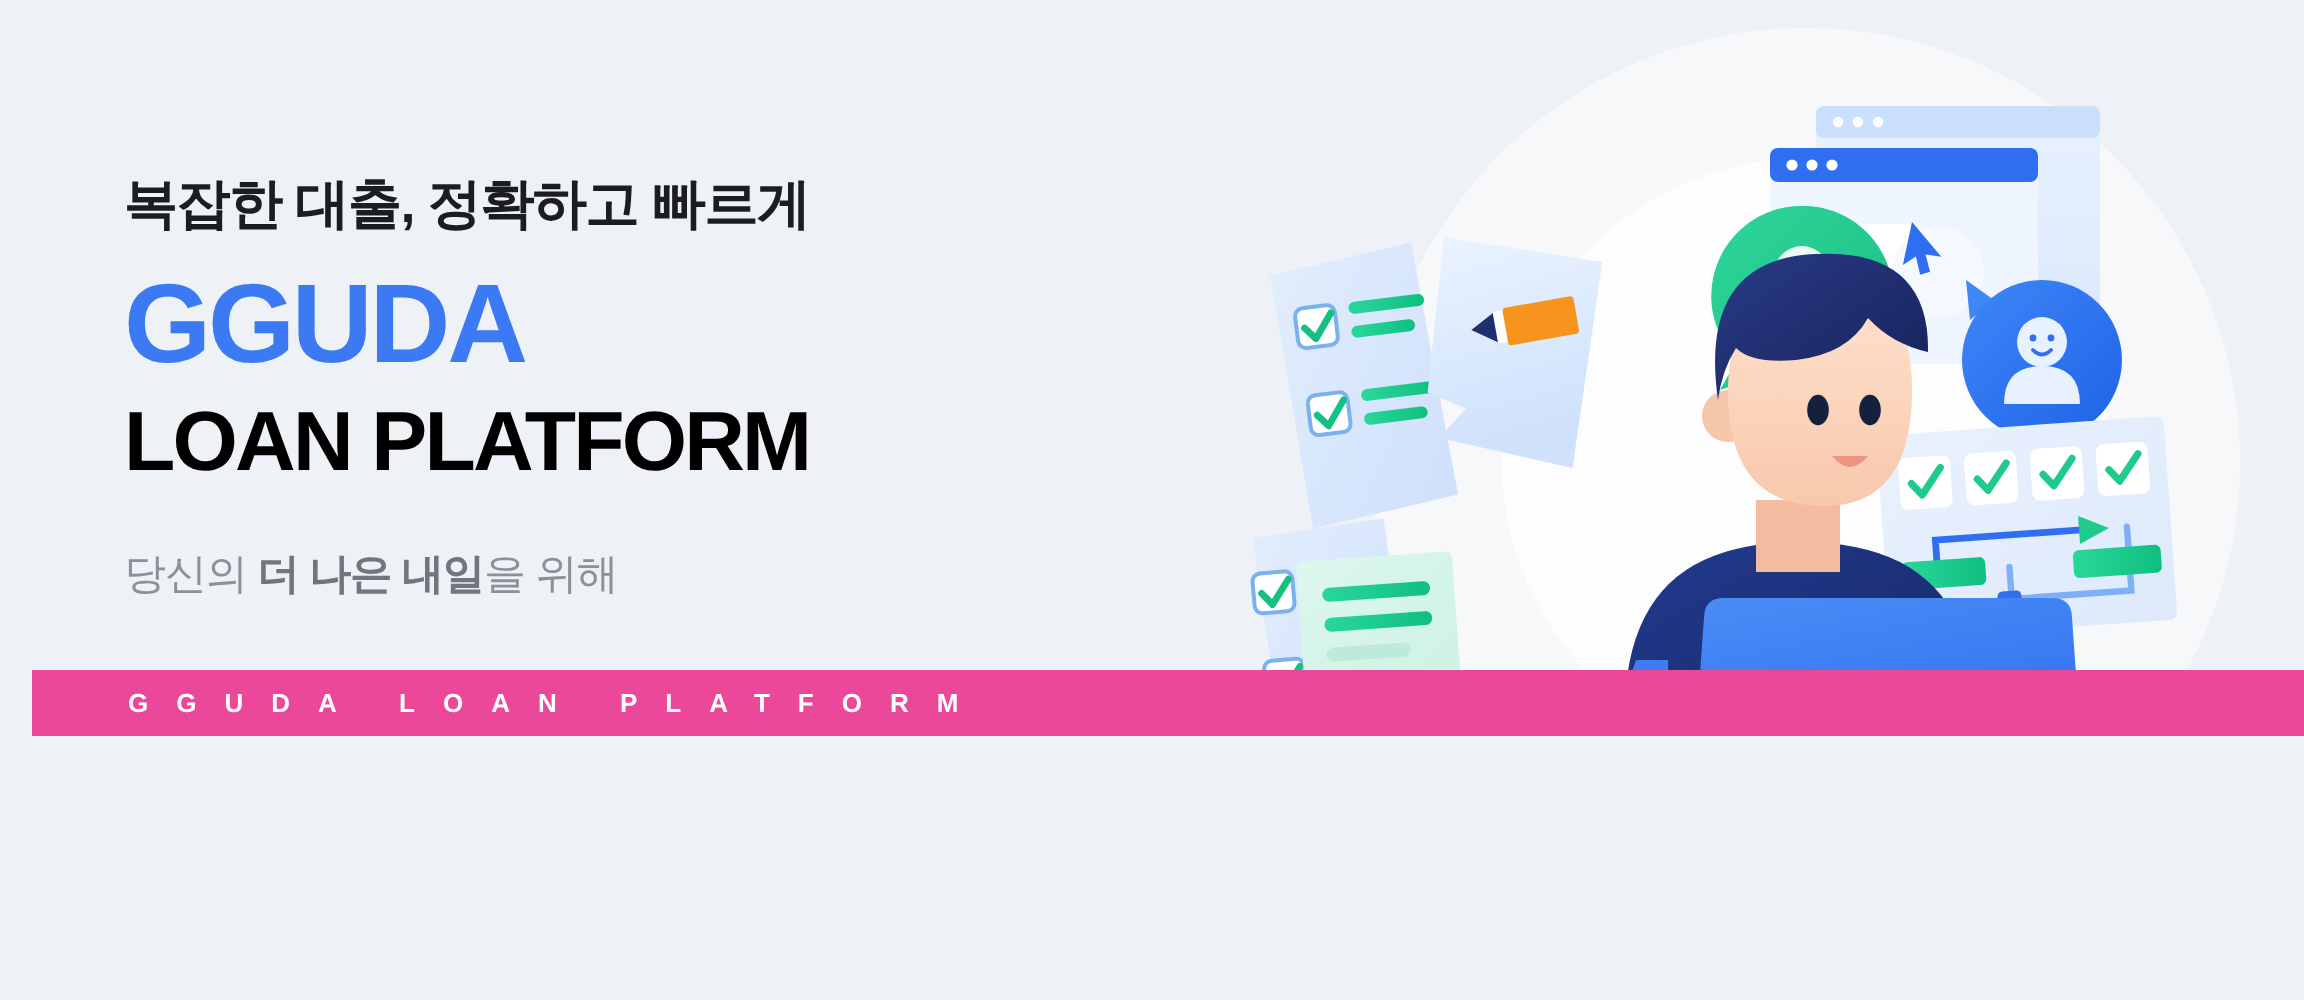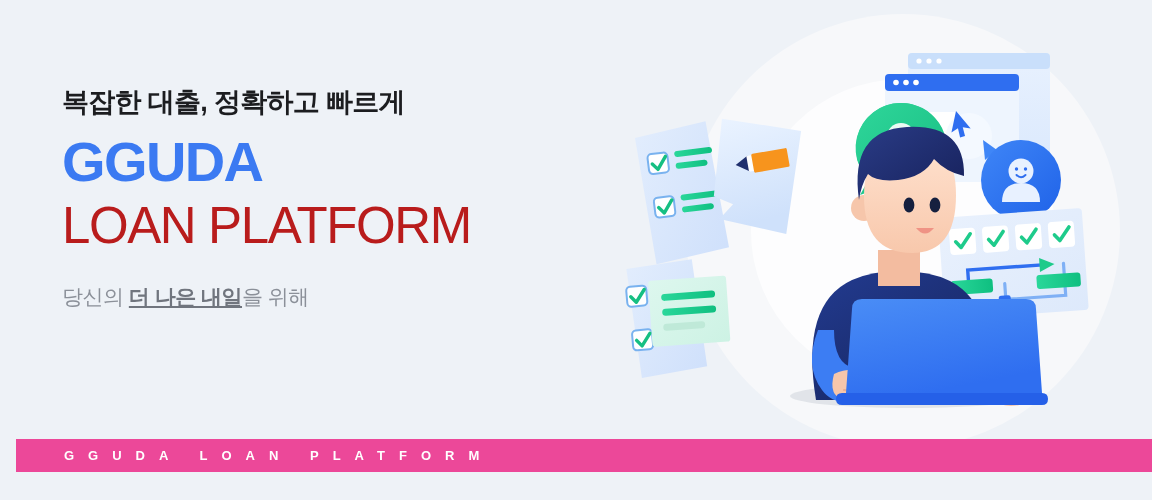--- a/index.html
+++ b/index.html
@@ -5,21 +5,21 @@
   html,body{margin:0;padding:0;}
   body{
     width:1152px;height:500px;
     background:#eef2f7;
     font-family:"Liberation Sans","DejaVu Sans",sans-serif;
     overflow:hidden;
     position:relative;
   }
   #banner{
     position:absolute;inset:0;
-    width:1152px;height:472px;
+    width:1152px;height:368px;
     background:#eef2f7;
     overflow:hidden;
   }
 
   
   .copy{
     position:absolute;
     left:62px;top:86px;
     width:560px;
   }
@@ -35,37 +35,37 @@
   .brand{
     font-size:56px;
     font-weight:800;
     color:#3b7af2;
     letter-spacing:-1.6px;
     line-height:1.0;
     margin:0 0 10px 0;
     white-space:nowrap;
   }
   .product{
-    font-size:51px;
-    font-weight:400;
-    color:#b91c1c;
+    font-size:42px;
+    font-weight:700;
+    color:#000000;
     letter-spacing:-1.4px;
     line-height:1.0;
     margin:0 0 30px 0;
     white-space:nowrap;
   }
   .tagline{
     font-size:21px;
     font-weight:400;
     color:#8b9099;
     letter-spacing:-0.5px;
     line-height:1.55;
     margin:0;
   }
-  .tagline b{font-weight:700;color:#70757e;text-decoration:underline;}
+  .tagline b{font-weight:700;color:#70757e;}
   .tagline .ln{display:block;white-space:nowrap;}
 
   
   .bottombar{
     position:absolute;left:16px;bottom:0;
     width:1152px;height:33px;
     background:#ec4899;
     display:flex;align-items:center;
   }
   .bottombar .marquee{

